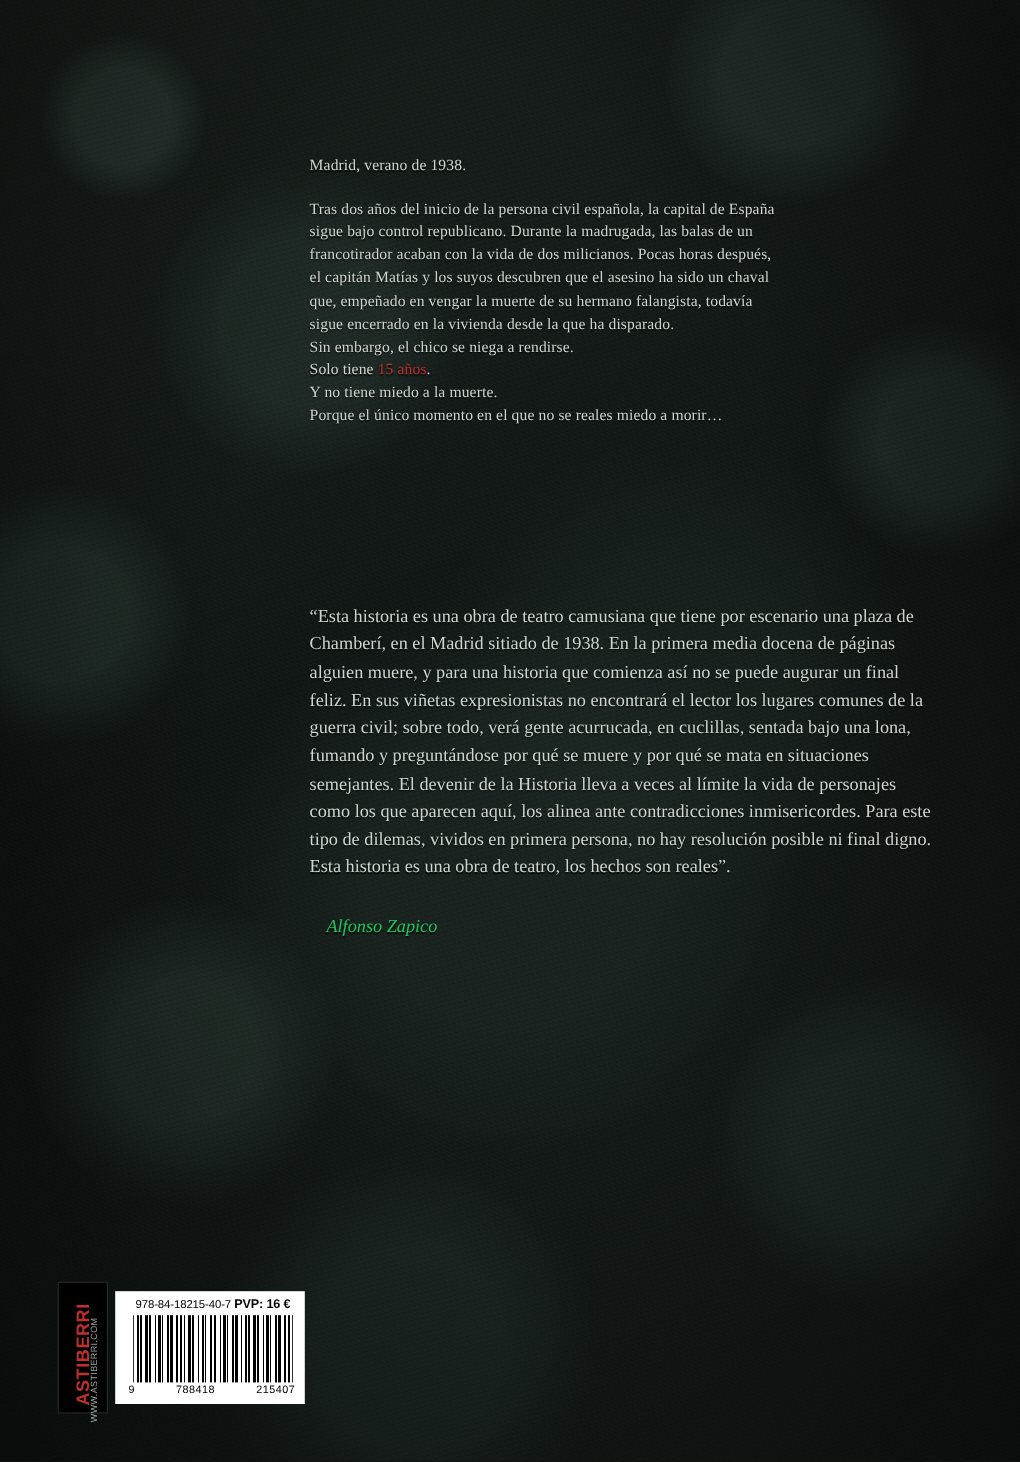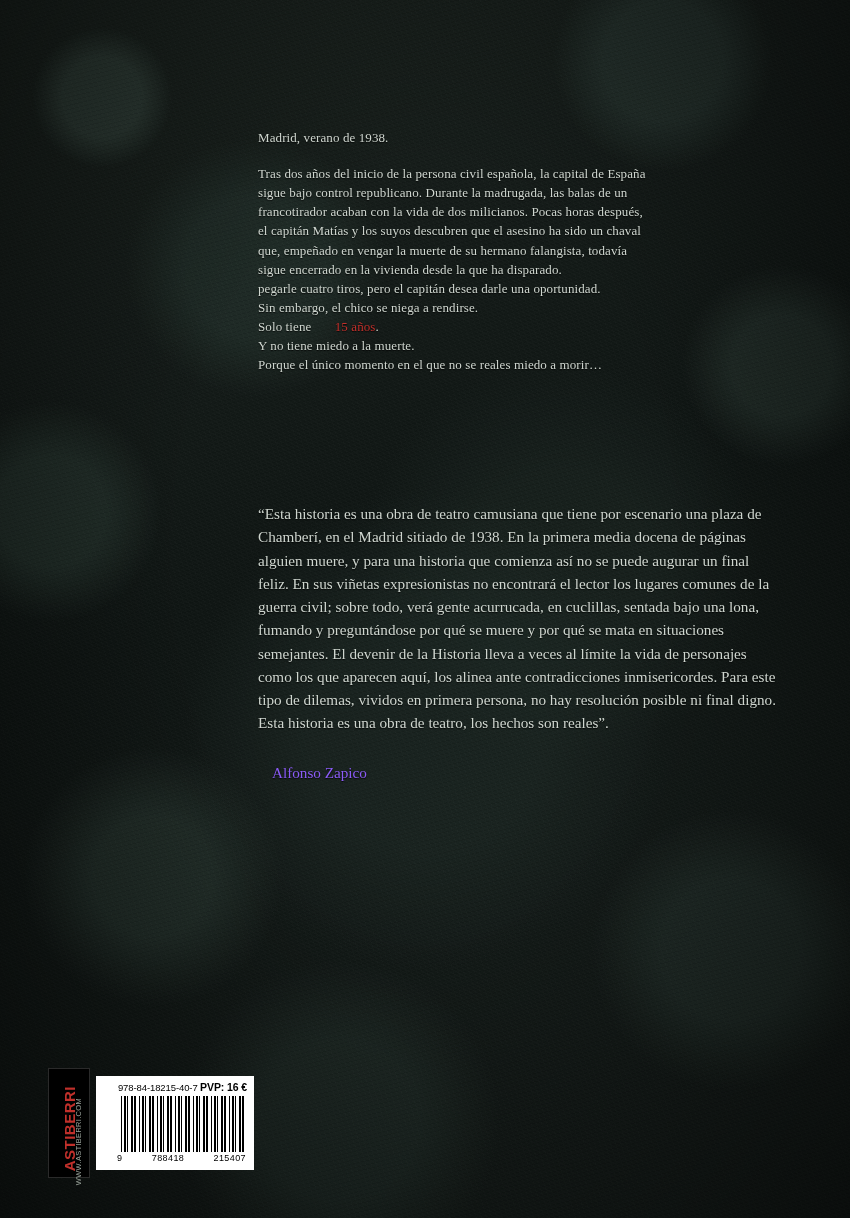--- a/index.html
+++ b/index.html
@@ -57,37 +57,38 @@
     width: 516px;
     color: #cfd6cf;
     font-size: 13px;
     line-height: 1.47;
     letter-spacing: 0.1px;
     text-shadow: 0 1px 1px rgba(0,0,0,0.8);
   }
   .para { margin: 0 0 17px 0; }
   .para.tight { margin-bottom: 0; }
   .line { display: block; }
-  .highlight { color: #c0302b; margin-left: 20px; }
+  .highlight { color: #c0302b; }
 
   .quote-block {
     position: absolute;
     left: 258px;
     top: 502px;
     width: 518px;
     color: #cfd6cf;
     font-size: 15.2px;
     line-height: 1.53;
     text-shadow: 0 1px 1px rgba(0,0,0,0.8);
   }
   .signature {
     margin-top: 26px;
     margin-left: 14px;
     font-size: 15.2px;
-    color: #8b5cf6;
+    color: #22c55e;
+    font-style: italic;
   }
 
   
   #publisher {
     position: absolute;
     left: 48px;
     top: 1068px;
     width: 42px;
     height: 110px;
     background: #000;
@@ -112,21 +113,21 @@
 
   
   #barcode-block {
     position: absolute;
     left: 96px;
     top: 1076px;
     width: 158px;
     height: 94px;
     background: #ffffff;
     box-sizing: border-box;
-    padding: 5px 6px 4px 21px;
+    padding: 5px 6px 4px 11px;
     font-family: "Liberation Sans", sans-serif;
   }
   #barcode-top {
     font-size: 9.5px;
     color: #000;
     text-align: center;
     letter-spacing: -0.1px;
     margin-bottom: 3px;
     white-space: nowrap;
   }
@@ -177,21 +178,20 @@
       <span class="line">Madrid, verano de 1938.</span>
     </p>
 
     <p class="para tight">
       <span class="line">Tras dos años del inicio de la persona civil española, la capital de España</span>
       <span class="line">sigue bajo control republicano. Durante la madrugada, las balas de un</span>
       <span class="line">francotirador acaban con la vida de dos milicianos. Pocas horas después,</span>
       <span class="line">el capitán Matías y los suyos descubren que el asesino ha sido un chaval</span>
       <span class="line">que, empeñado en vengar la muerte de su hermano falangista, todavía</span>
       <span class="line">sigue encerrado en la vivienda desde la que ha disparado.</span>
-      <span class="line">pegarle cuatro tiros, pero el capitán desea darle una oportunidad.</span>
       <span class="line">Sin embargo, el chico se niega a rendirse.</span>
       <span class="line"><span>Solo tiene </span><span class="highlight">15 años</span><span>.</span></span>
       <span class="line">Y no tiene miedo a la muerte.</span>
       <span class="line">Porque el único momento en el que no se reales miedo a morir…</span>
     </p>
   </div>
 
   <div class="quote-block">
     <div class="quote-text">“Esta historia es una obra de teatro camusiana que tiene por escenario una plaza de Chamberí, en el Madrid sitiado de 1938. En la primera media docena de páginas alguien muere, y para una historia que comienza así no se puede augurar un final feliz. En sus viñetas expresionistas no encontrará el lector los lugares comunes de la guerra civil; sobre todo, verá gente acurrucada, en cuclillas, sentada bajo una lona, fumando y preguntándose por qué se muere y por qué se mata en situaciones semejantes. El devenir de la Historia lleva a veces al límite la vida de personajes como los que aparecen aquí, los alinea ante contradicciones inmisericordes. Para este tipo de dilemas, vividos en primera persona, no hay resolución posible ni final digno. Esta historia es una obra de teatro, los hechos son reales”.</div>
     <div class="signature">Alfonso Zapico</div>

